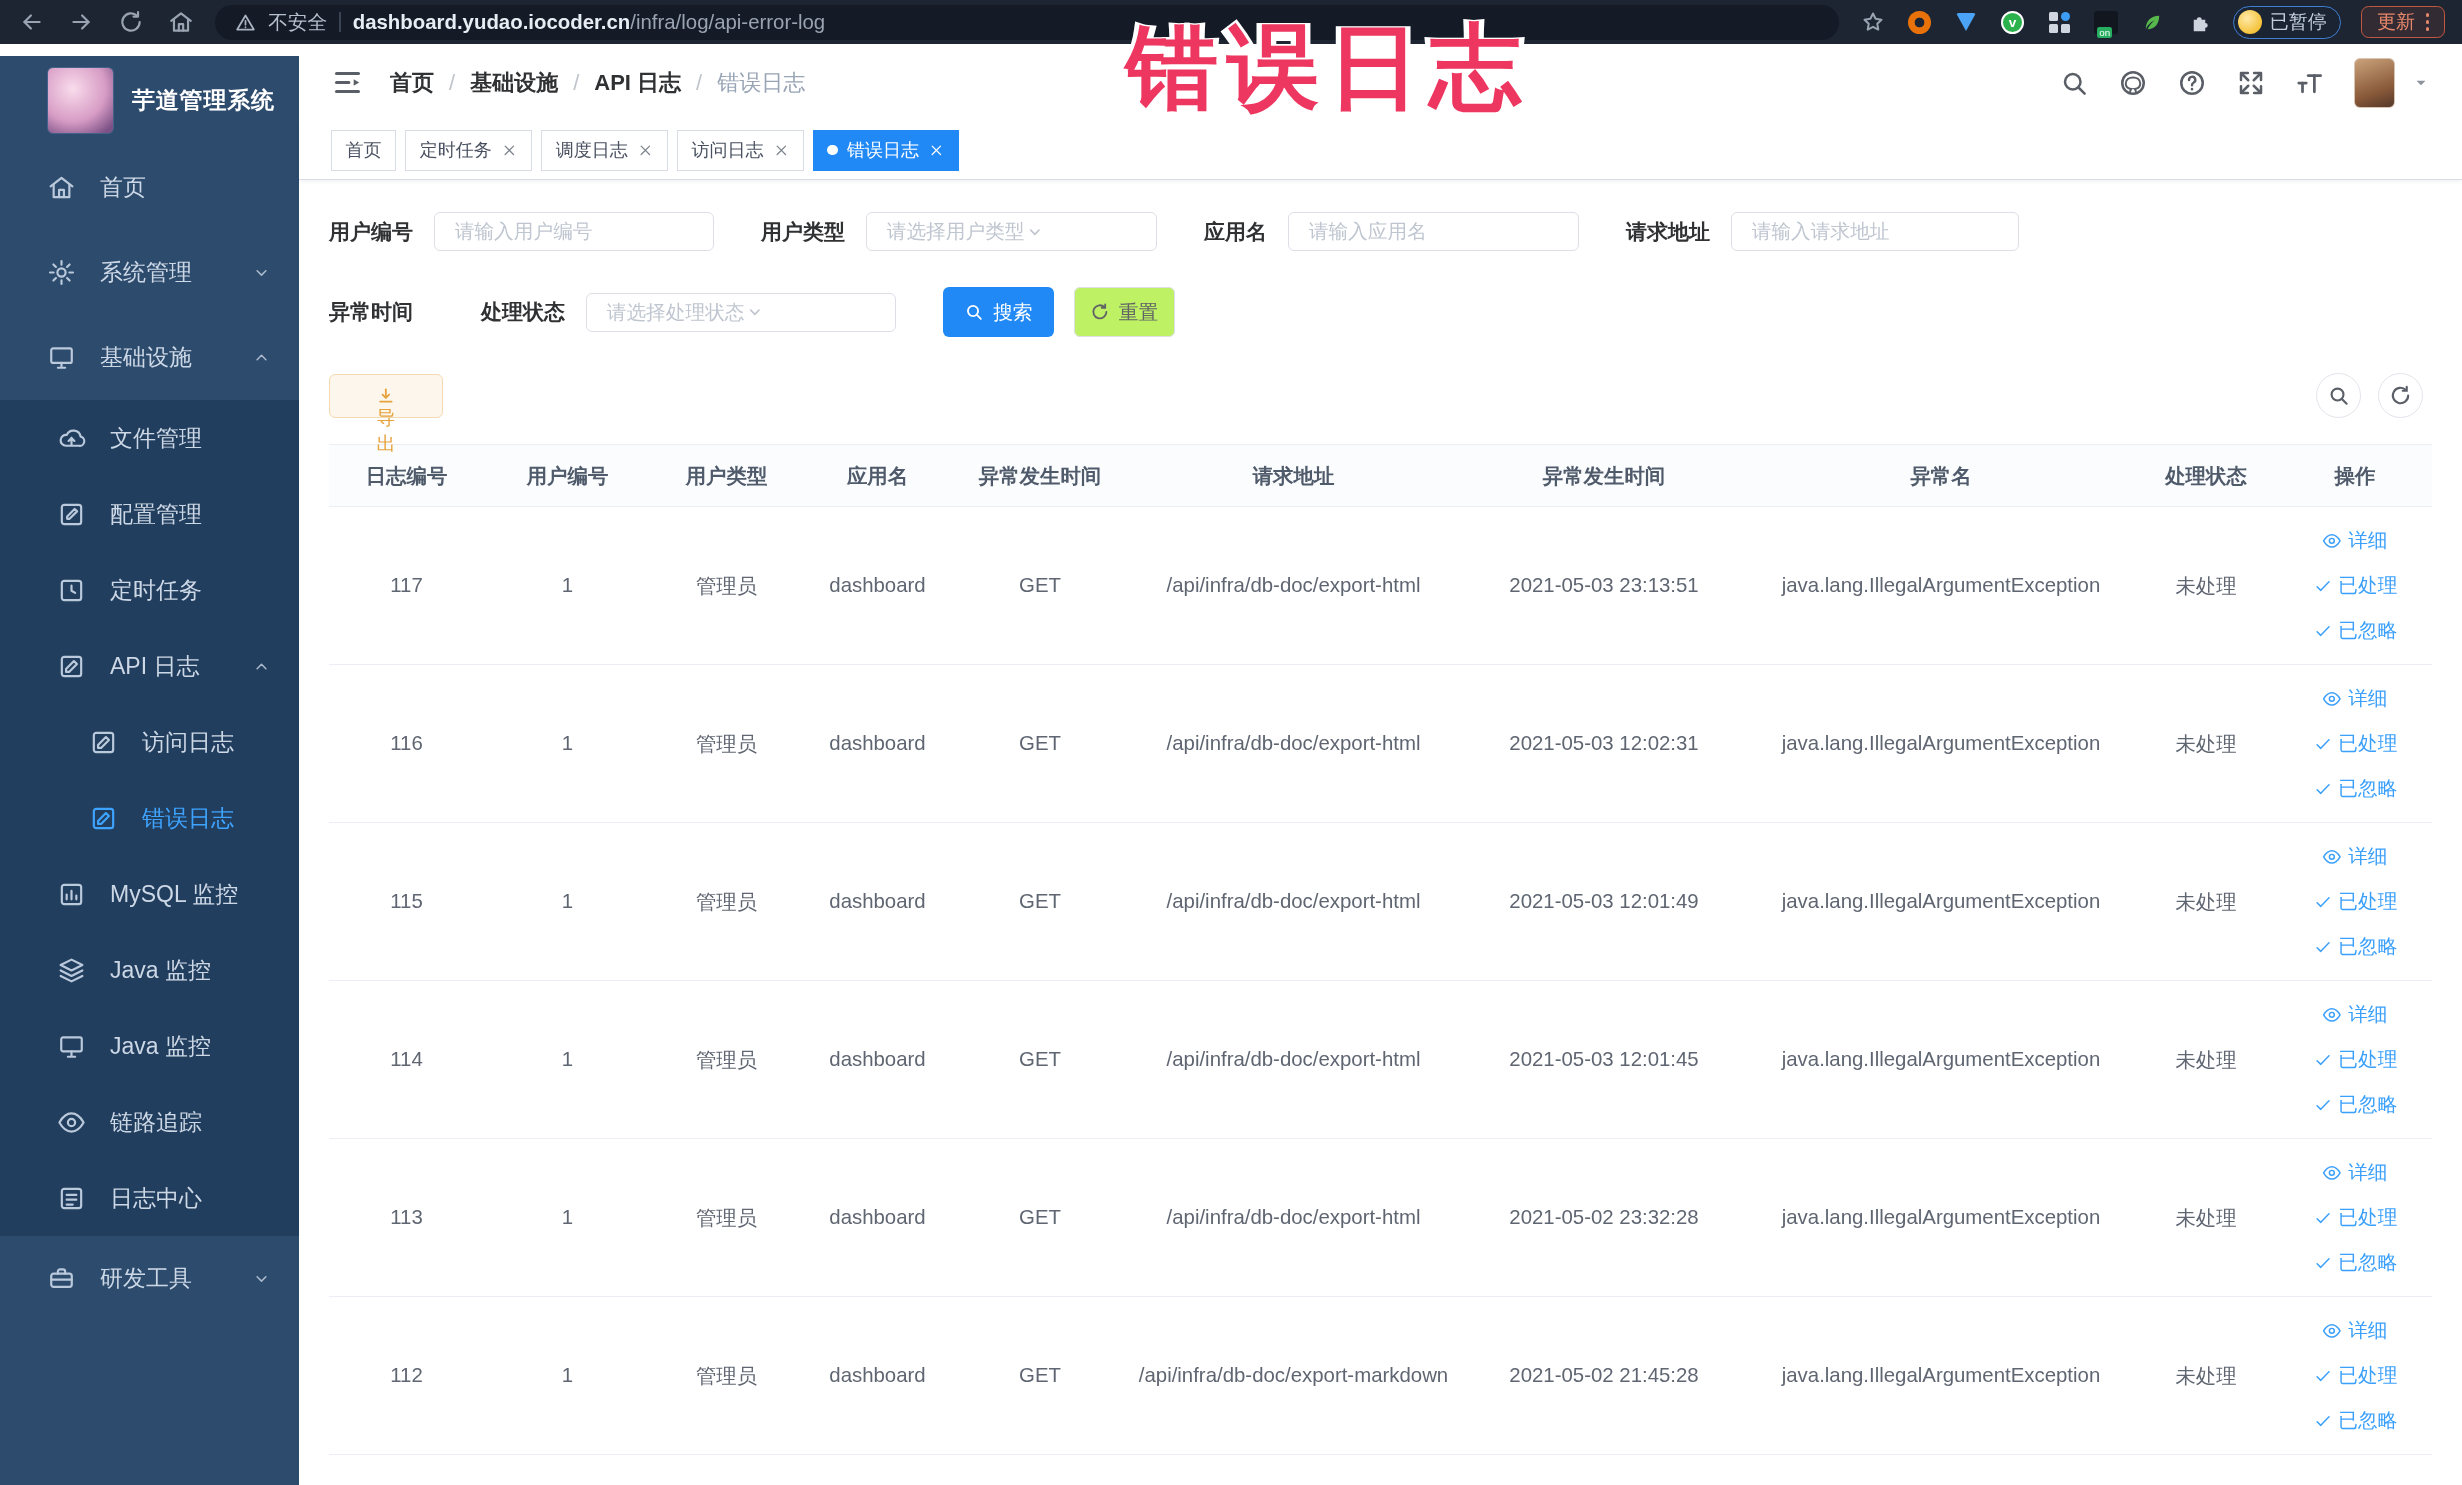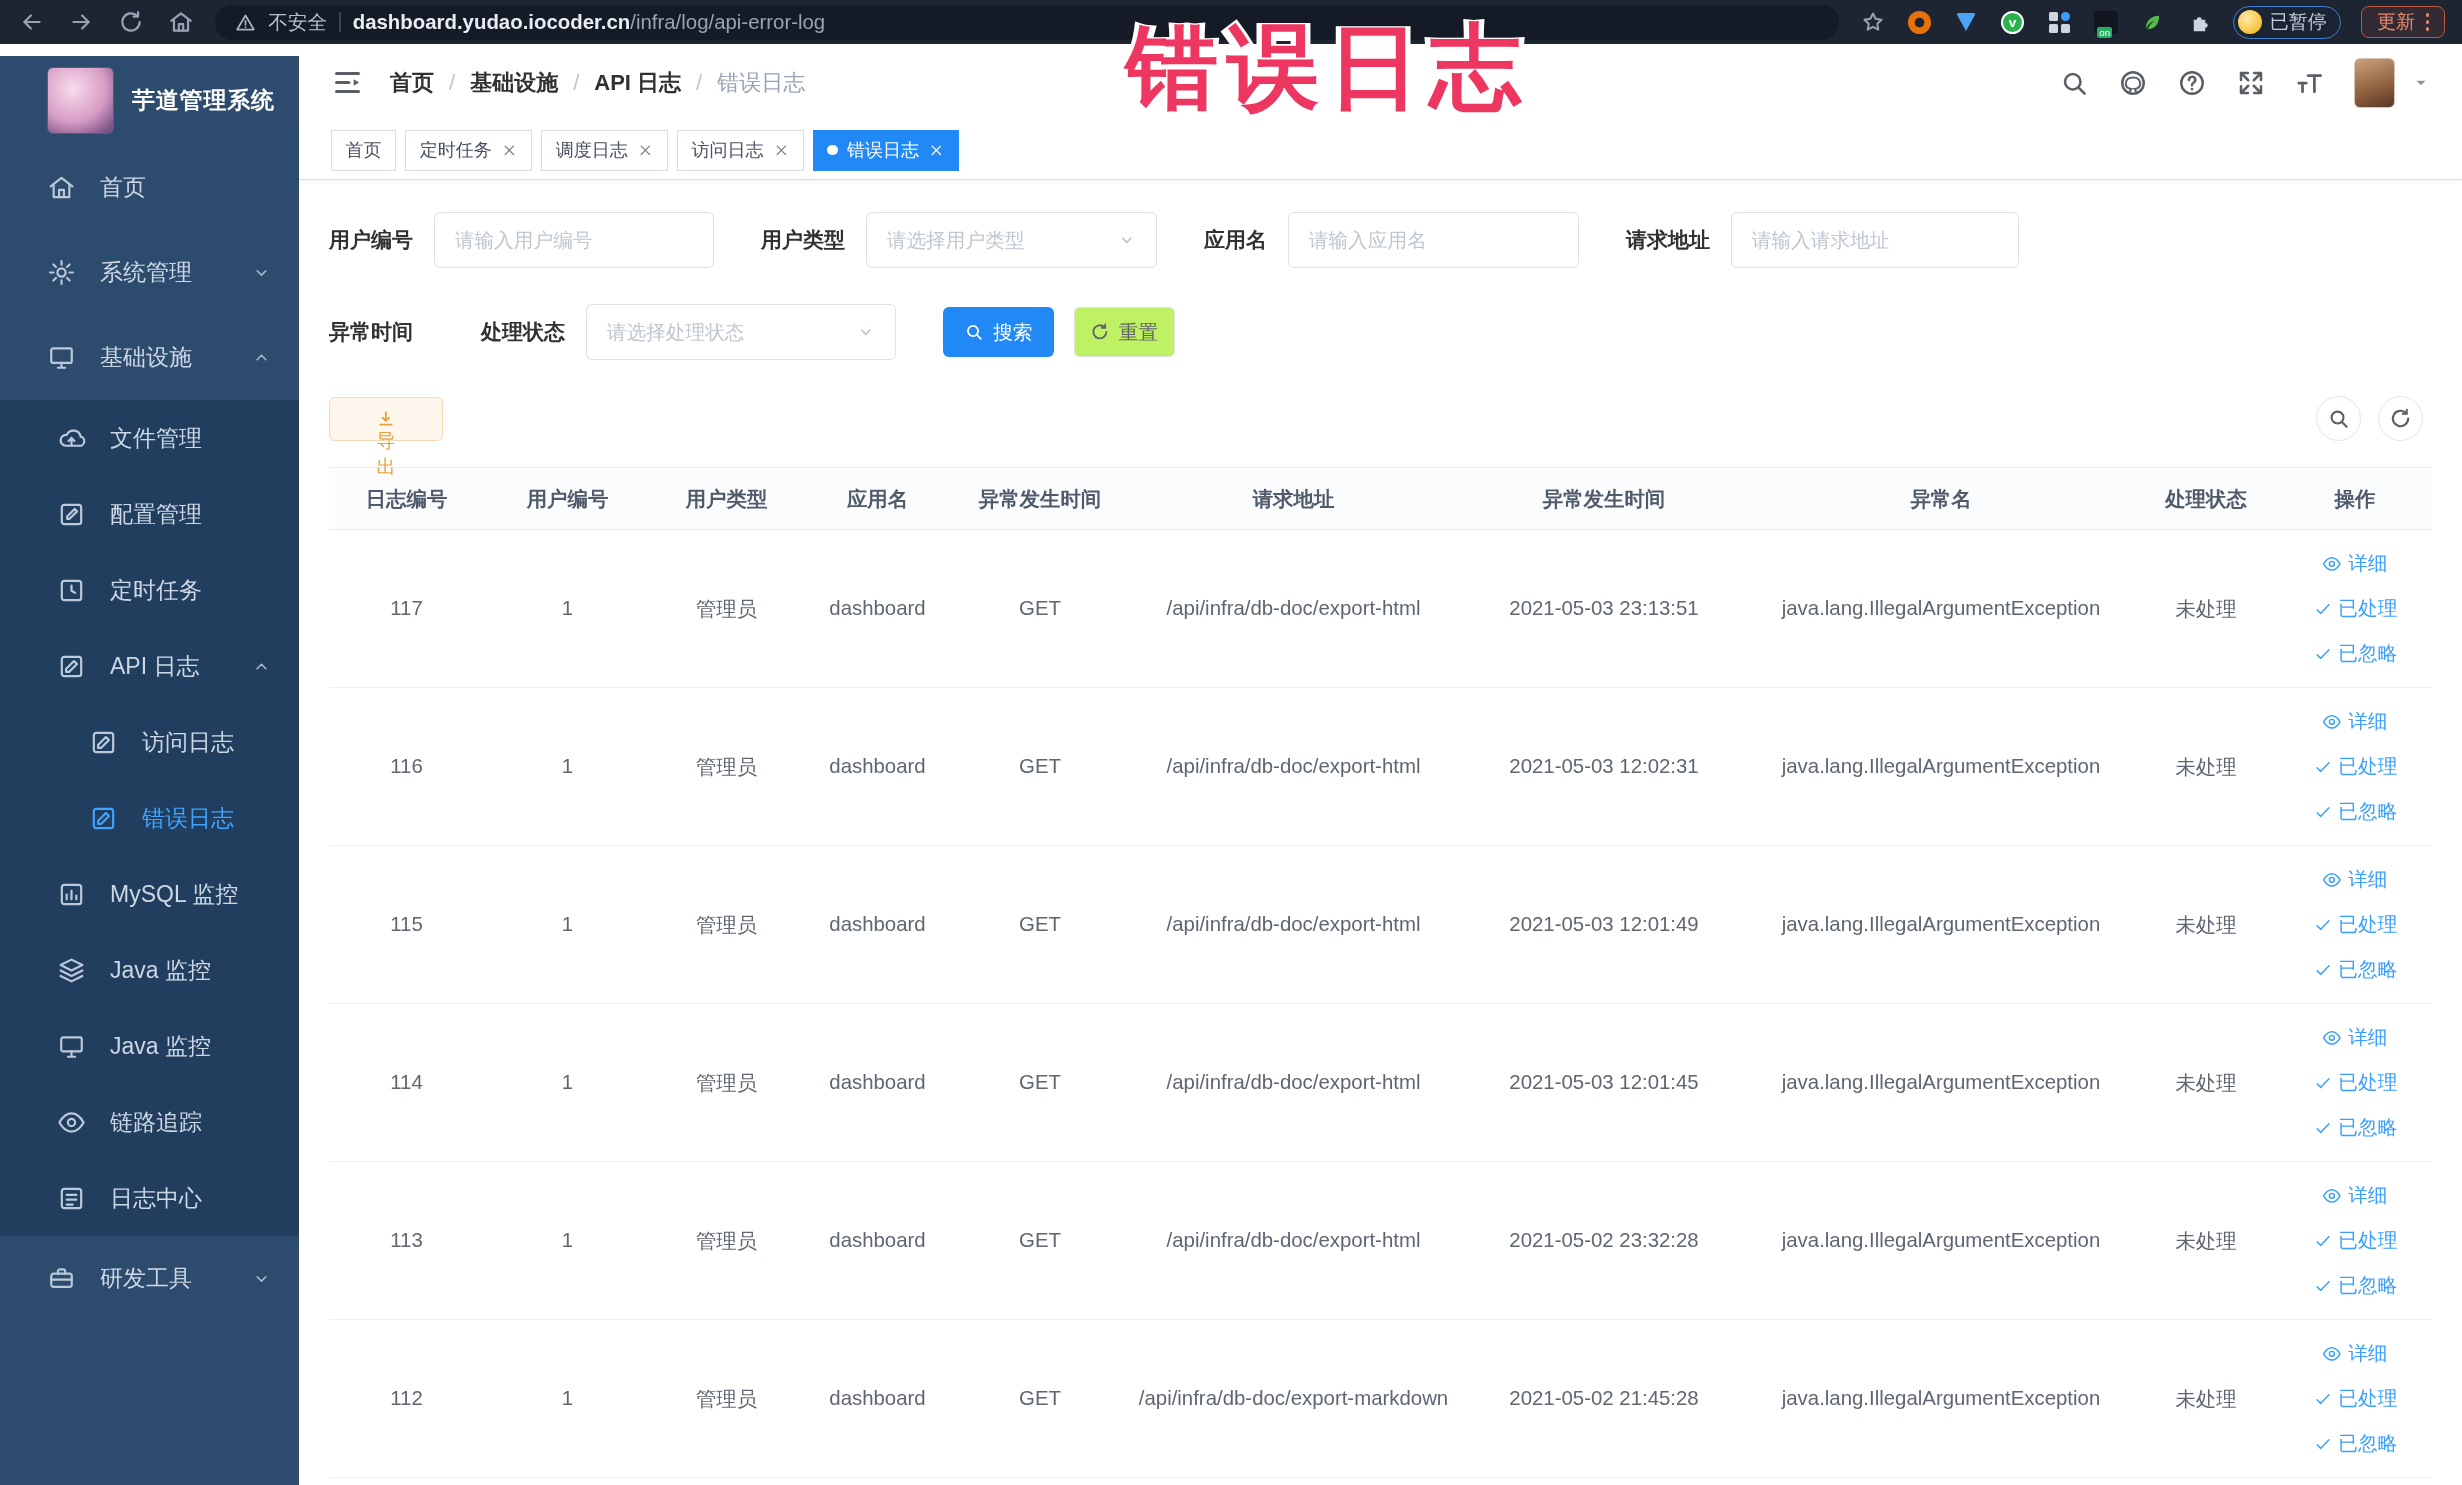--- a/index.html
+++ b/index.html
@@ -83,24 +83,24 @@
   .tag.active { background:#2189f6; border-color:#2189f6; color:#fff; }
   .tag.active .tag-dot { display:block; }
   .tag.active .tag-close { color:#fff; }
 
   
   .content { flex:1; padding:32px 30px 0 30px; overflow:hidden; }
   .filters { }
   .f-row { display:flex; align-items:center; margin-bottom:36px; }
   .f-group { display:flex; align-items:center; margin-right:47px; }
   .f-label { font-size:21px; font-weight:700; color:#303133; margin-right:21px; white-space:nowrap; }
-  .f-input { height:56px; border:1.5px solid #dcdfe6; border-radius:6px; background:#fff; display:flex; align-items:center; padding:0 19.7px; }
+  .f-input { height:39px; border:1.5px solid #dcdfe6; border-radius:6px; background:#fff; display:flex; align-items:center; padding:0 19.7px; }
   .f-input input { border:none; outline:none; font-size:19.7px; color:#606266; width:100%; background:transparent; font-family:inherit; }
   .f-input input::placeholder { color:#bfc6d0; }
-  .f-select { justify-content:space-between; cursor:pointer; }
+  .f-select { cursor:pointer; }
   .f-select .ph { font-size:19.7px; color:#bfc6d0; }
   .f-select .sel-caret { width:19.7px; height:19.7px; color:#c0c4cc; }
   .f-select .sel-caret svg { width:100%; height:100%; }
   .w370 { width:280px; } .w385 { width:291px; } .w380 { width:288px; } .w410 { width:310px; }
   .daterange { width:362px; gap:12px; justify-content:flex-start; }
   .daterange .cal { width:21px; height:21px; color:#c0c4cc; flex:none; }
   .daterange .cal svg { width:100%; height:100%; }
   .daterange .ph { font-size:19.7px; color:#bfc6d0; }
   .daterange .sep { font-size:19.7px; color:#bfc6d0; margin:0 7.6px; }
   .btn { height:50px; border-radius:6px; display:flex; align-items:center; justify-content:center; gap:9px; font-size:19.7px; cursor:pointer; border:1.5px solid transparent; }

